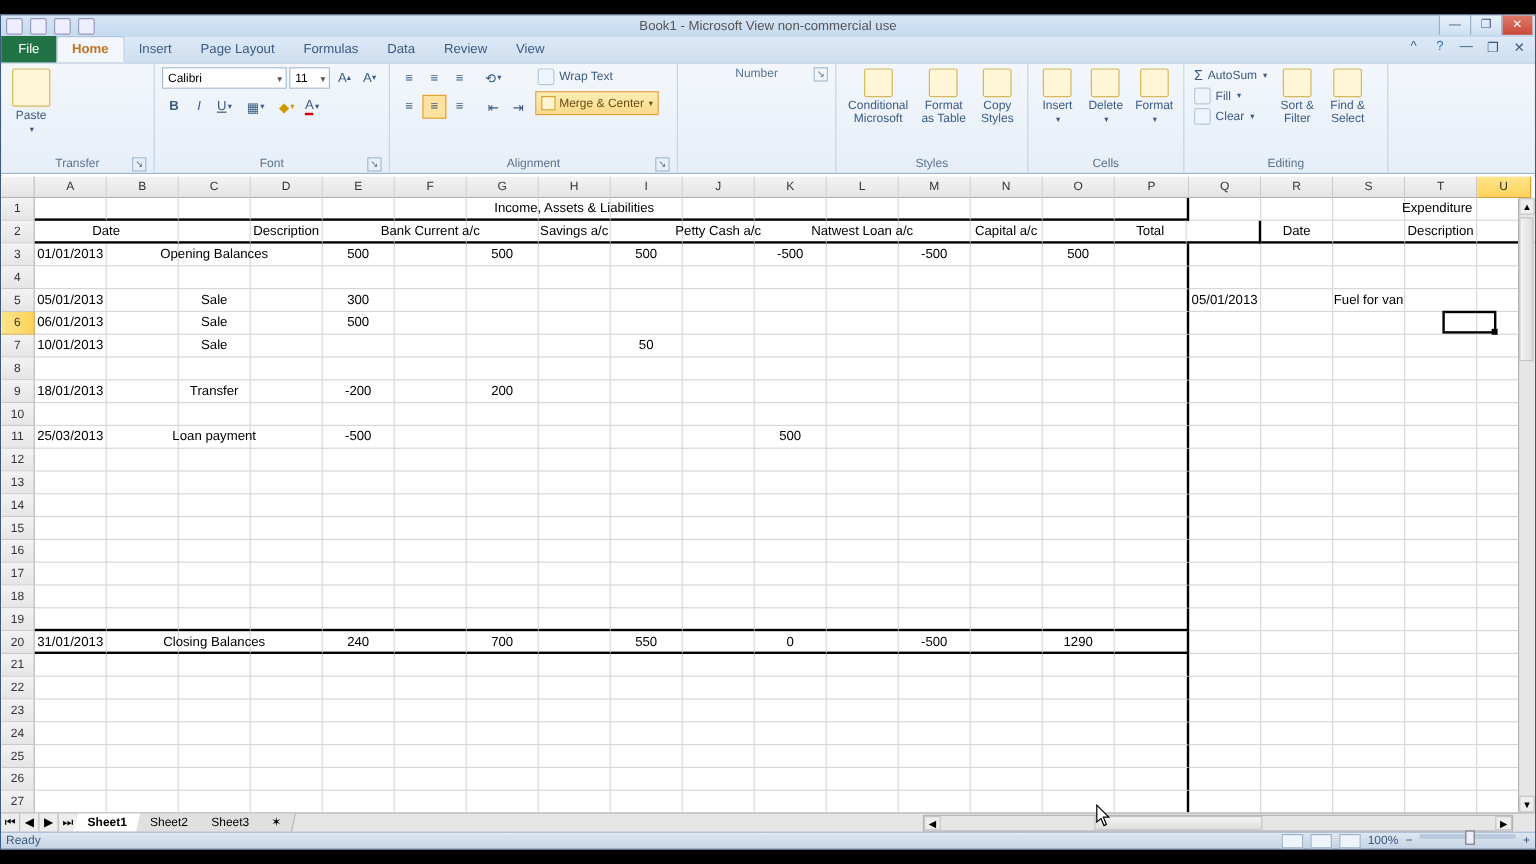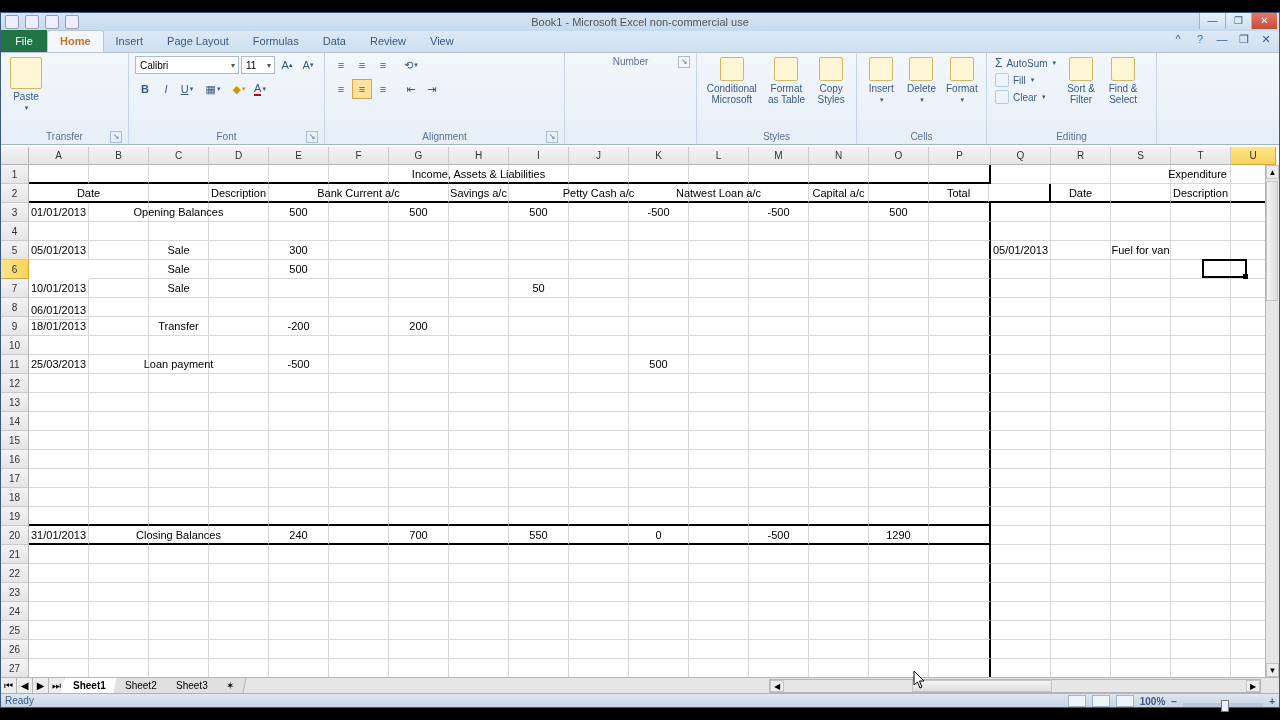--- a/index.html
+++ b/index.html
@@ -74,21 +74,21 @@
 .sheettabs .nav div { width: 16px; height: 15px; border-right: 1px solid #b5b5b5; text-align: center; line-height: 15px; background: #ededed; }
 .sheettabs .st { padding: 0 10px; height: 15px; line-height: 15px; background: #e0e0e0; border-right: 1px solid #b5b5b5; transform: skewX(-12deg); margin-left: -2px; }
 .sheettabs .st span { display: inline-block; transform: skewX(12deg); }
 .sheettabs .st.active { background: #fff; font-weight: bold; }
 .hscroll { position: absolute; right: 18px; height: 14px; width: 492px; background: #e6e6e6; border: 1px solid #b5b5b5; display: flex; align-items: center; }
 .hscroll .ar { width: 14px; height: 12px; background: #ededed; border: 1px solid #c5c5c5; text-align: center; font-size: 8px; line-height: 11px; }
 .hscroll .thumb { width: 140px; height: 12px; background: linear-gradient(#f5f5f5,#ddd); border: 1px solid #c5c5c5; margin-left: 128px; }
 
 
 .statusbar { position: absolute; bottom: 0; left: 0; right: 0; height: 14px; background: linear-gradient(#dfe7f0,#c5d3e4); border-top: 1px solid #9fb4cd; font-size: 10px; color: #3b5a82; display: flex; align-items: center; justify-content: space-between; padding: 0 4px; }
-.statusbar .right { display: flex; align-items: flex-end; gap: 6px; font-weight: bold; }
+.statusbar .right { display: flex; align-items: flex-start; gap: 6px; }
 .viewbtn { width: 18px; height: 12px; border: 1px solid #9fb4cd; background: #eef4fb; }
 .zslider { width: 80px; height: 4px; background: #b8c9dd; position: relative; }
 .zslider::after { content: ""; position: absolute; left: 38px; top: -3px; width: 6px; height: 10px; background: #eef; border: 1px solid #777; }
 
 .cursor { position: absolute; left: 913px; top: 670px; width: 14px; height: 20px; pointer-events: none; z-index: 999; }
 
 .vscroll { position: absolute; right: 0; top: 152px; bottom: 30px; width: 14px; background: #e6e6e6; border-left: 1px solid #b5b5b5; }
 .vscroll .ar { width: 13px; height: 14px; background: #ededed; border: 1px solid #c5c5c5; font-size: 8px; text-align: center; line-height: 13px; }
 .vscroll .thumb { width: 12px; height: 120px; background: linear-gradient(90deg,#f5f5f5,#ddd); border: 1px solid #c5c5c5; margin-top: 2px; }
 </style>
@@ -97,21 +97,21 @@
 
 <div class="window">
 
   <div class="titlebar">
     <div class="qat">
       <div class="ic"></div>
       <div class="ic"></div>
       <div class="ic"></div>
       <div class="ic"></div>
     </div>
-    <span>Book1 - Microsoft Excel non-commercial use</span>
+    <span>Book1 - Microsoft View non-commercial use</span>
     <div class="winbtns">
       <div>—</div>
       <div>❐</div>
       <div class="close">✕</div>
     </div>
   </div>
 
   <div class="tabrow">
     <div class="filetab">File</div>
     <div class="tab active">Home</div>
@@ -190,20 +190,31 @@
             <div class="b">⟲<span class="drop">▾</span></div>
           </div>
           <div class="icrow">
             <div class="b">≡</div>
             <div class="b on">≡</div>
             <div class="b">≡</div>
             <div style="width:6px;"></div>
             <div class="b">⇤</div>
             <div class="b">⇥</div>
           </div>
+        </div>
+        <div class="stack" style="gap:4px;padding-top:1px;">
+          <div class="smbtn">
+              <span class="ic"></span>
+              <span>Wrap Text</span>
+            </div>
+          <div class="mergebtn">
+              <span class="ic" style="width:12px;height:12px;background:#fff6d0;border:1px solid #d6a333;"></span>
+              <span>Merge &amp; Center</span>
+              <span class="drop">▾</span>
+            </div>
         </div>
       </div>
       <div class="label"><span>Alignment</span><span class="dlg">↘</span></div>
     </div>
 
     <div class="group" style="width:132px;">
       <div class="label"><span>Number</span><span class="dlg">↘</span></div>
     </div>
 
     <div class="group" style="width:160px;">
@@ -440,21 +451,21 @@
           <div class="cell" style="width: 60px;"></div>
           <div class="cell" style="width: 60px;"></div>
           <div class="cell thick-rt" style="width: 62px;"></div>
           <div class="cell center" style="width: 60px; overflow: visible;">05/01/2013</div>
           <div class="cell" style="width: 60px;"></div>
           <div class="cell center" style="width: 60px; overflow: visible;">Fuel for van</div>
           <div class="cell" style="width: 60px;"></div>
           <div class="cell" style="width: 45px;"></div>
         </div>
         <div class="row">
-          <div class="cell center" style="width: 60px; overflow: visible; margin-top: 41px;">06/01/2013</div>
+          <div class="cell center" style="width: 60px; overflow: visible;">06/01/2013</div>
           <div class="cell" style="width: 60px;"></div>
           <div class="cell center" style="width: 60px; overflow: visible;">Sale</div>
           <div class="cell" style="width: 60px;"></div>
           <div class="cell center" style="width: 60px;">500</div>
           <div class="cell" style="width: 60px;"></div>
           <div class="cell" style="width: 60px;"></div>
           <div class="cell" style="width: 60px;"></div>
           <div class="cell" style="width: 60px;"></div>
           <div class="cell" style="width: 60px;"></div>
           <div class="cell" style="width: 60px;"></div>

